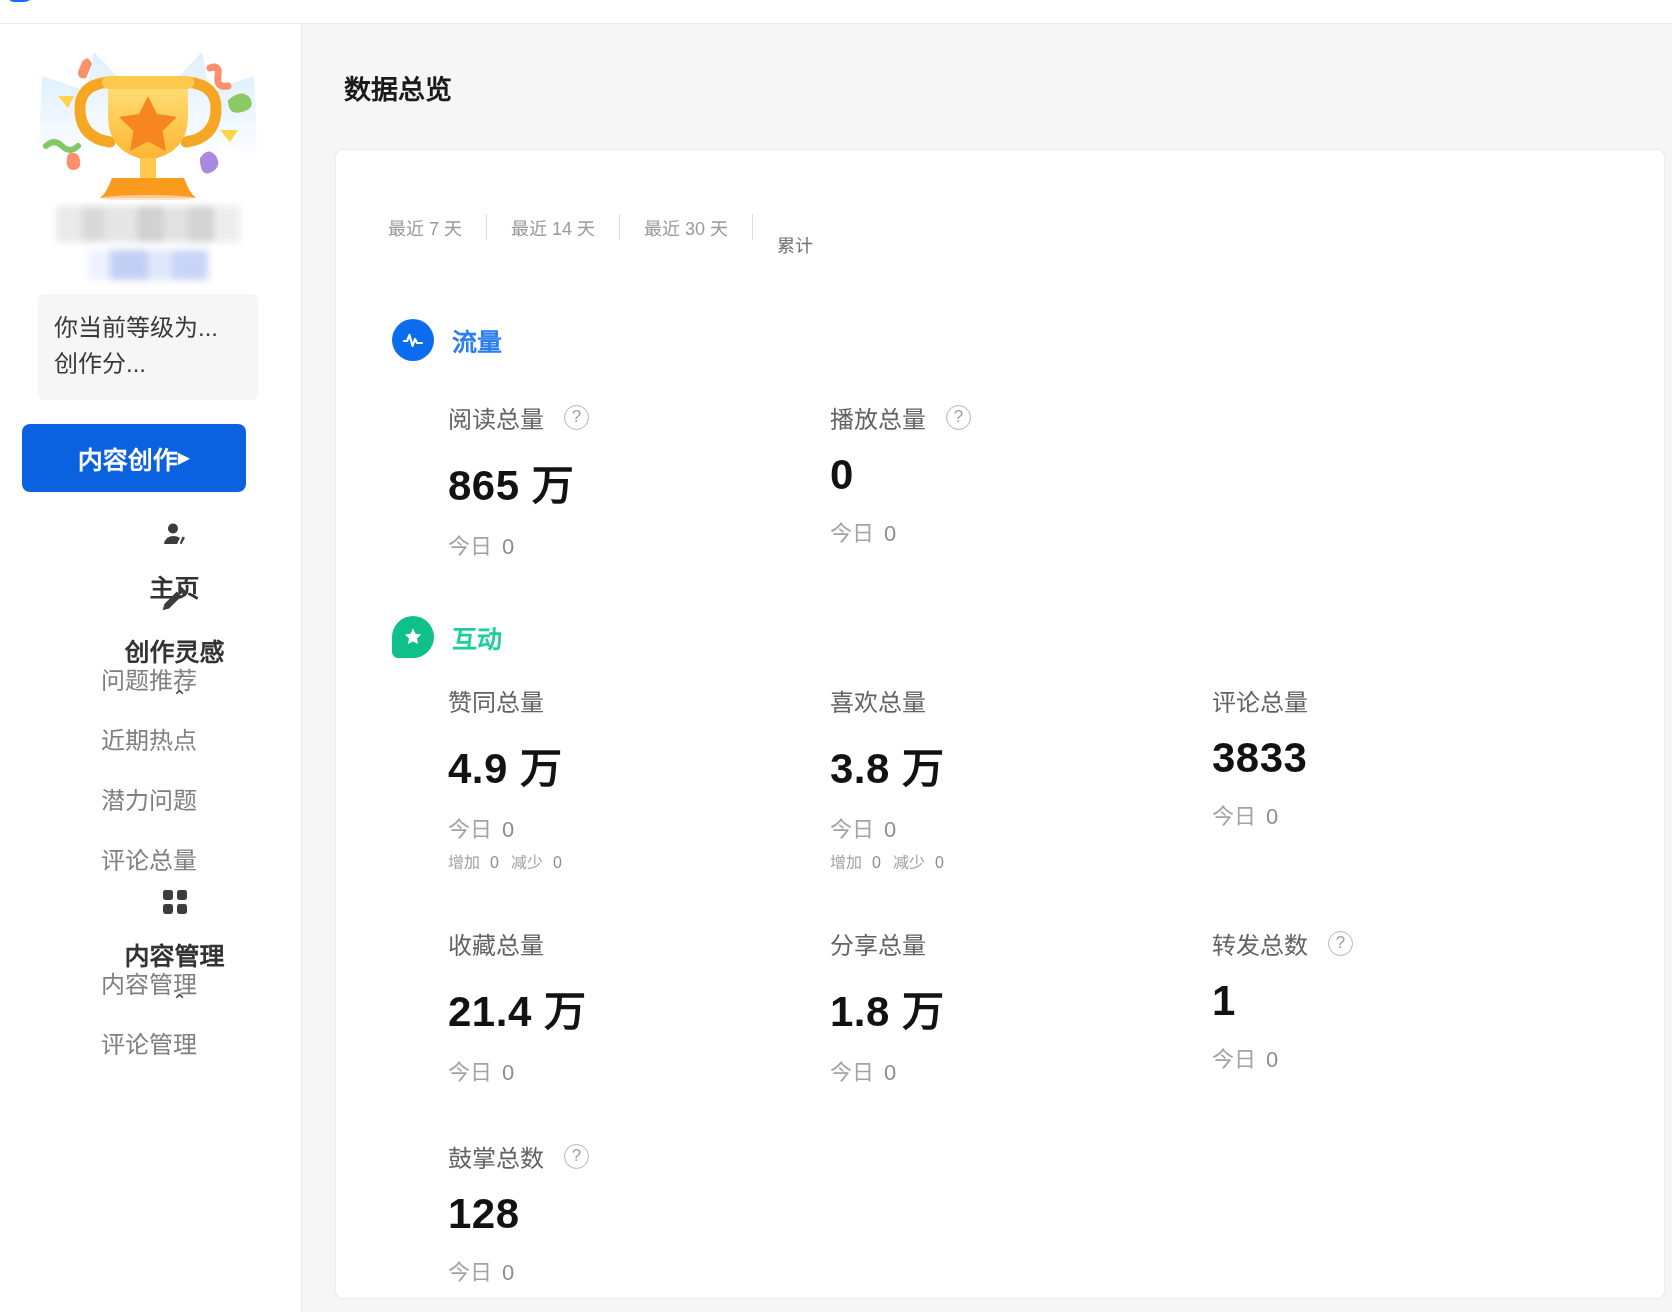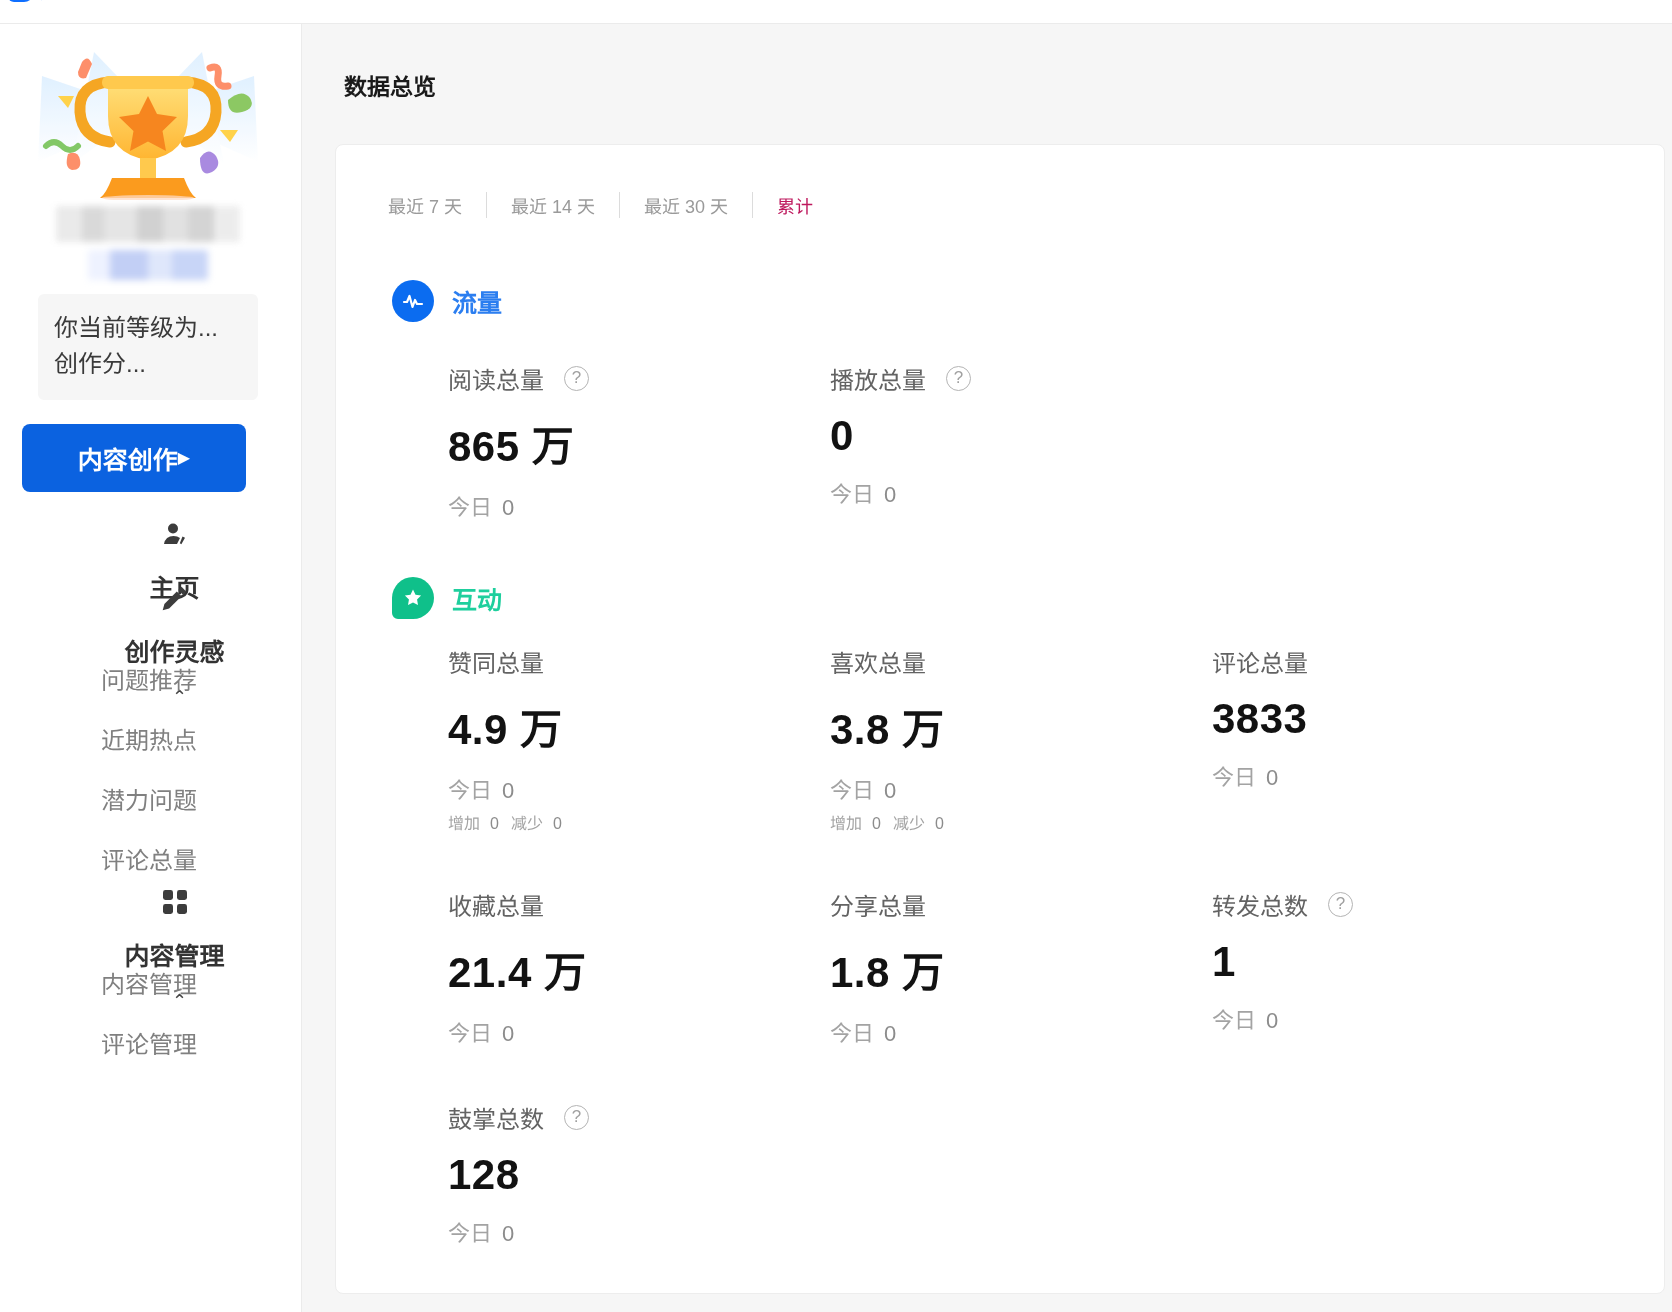--- a/index.html
+++ b/index.html
@@ -157,21 +157,21 @@
   .main {
     position: absolute;
     top: 24px; left: 303px;
     width: 1369px;
     height: 1288px;
     background: #f6f6f6;
     overflow: hidden;
   }
   .page-title {
     margin: 44px 0 0 41px;
-    font-size: 23px;
+    font-size: 27px;
     font-weight: 700;
     color: #1a1a1a;
   }
   .card {
     position: relative;
     margin: 42px 0 0 32px;
     width: 1330px;
     min-height: 1150px;
     background: #fff;
     border: 1px solid #ededed;
@@ -179,21 +179,21 @@
   }
 
   .tabs {
     display: flex;
     align-items: center;
     padding: 47px 0 0 52px;
     font-size: 18px;
     color: #9a9a9a;
   }
   .tab { cursor: pointer; white-space: nowrap; }
-  .tab.active { color: #be185d; }
+  .tab.active { color: #737373; margin-top: 34px; }
   .tab-sep {
     margin: 0 24px;
     width: 1px; height: 26px;
     background: #dcdcdc;
   }
 
   .section-head {
     display: flex;
     align-items: center;
     gap: 18px;

